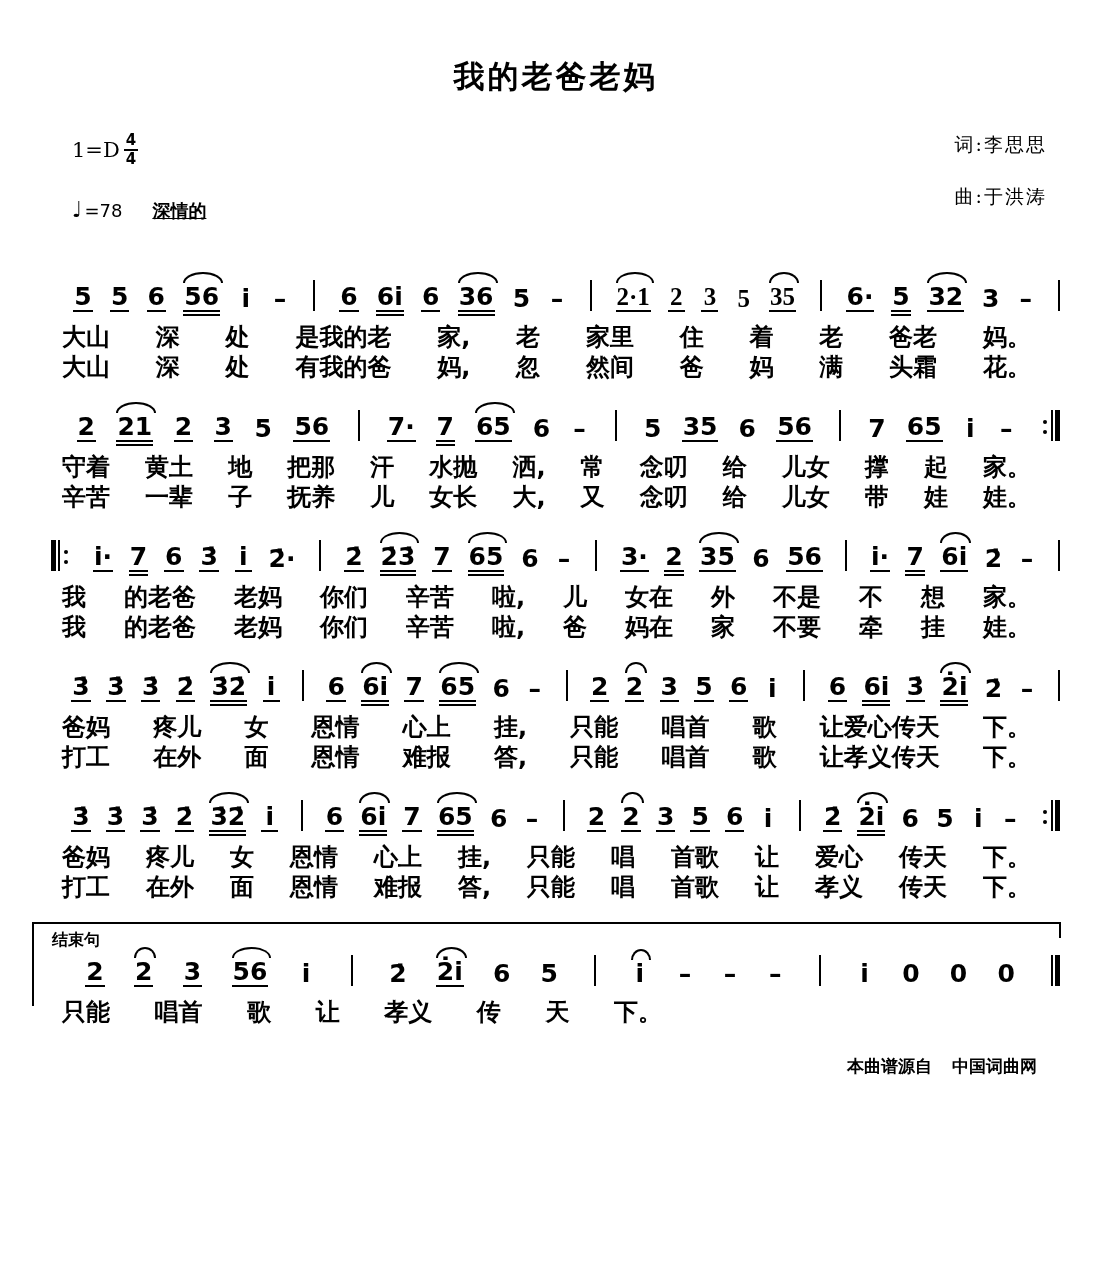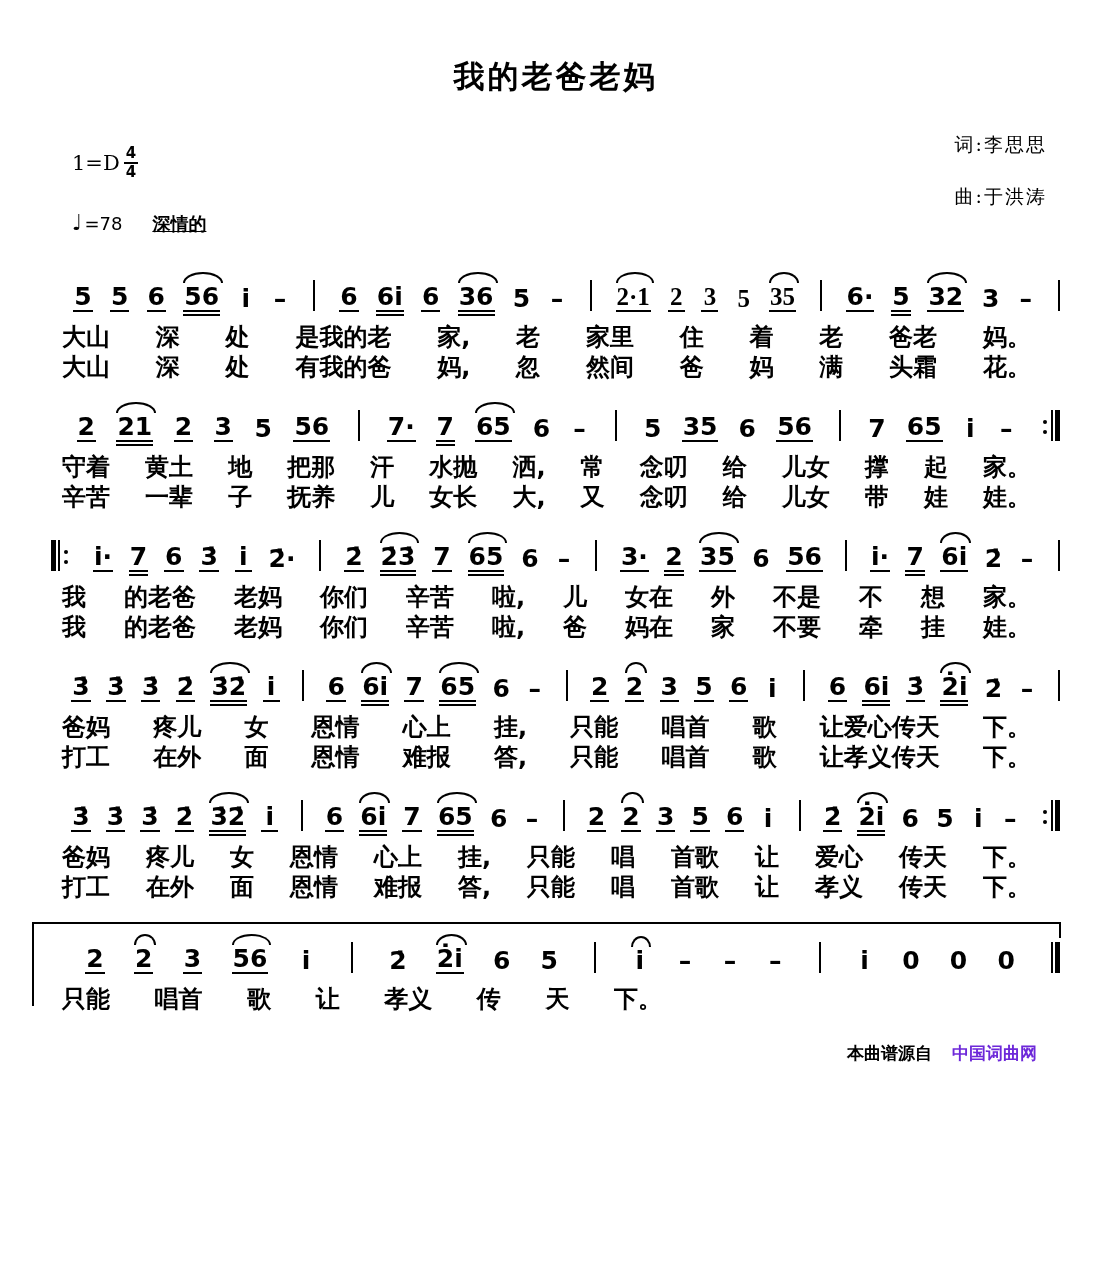--- a/index.html
+++ b/index.html
@@ -3,21 +3,21 @@
 <meta charset="utf-8">
 <style>
   html,body{margin:0;padding:0;background:#fff;}
   body{width:1111px;height:1287px;overflow:hidden;font-family:"DejaVu Sans",sans-serif;color:#000;box-sizing:border-box;}
   .sheet{padding:36px 50px 0 50px;}
 
   
   .title{text-align:center;font-family:"DejaVu Serif","Liberation Serif",serif;font-weight:bold;font-size:31px;letter-spacing:3px;margin-top:20px;}
 
   
-  .meta-row{display:flex;justify-content:space-between;margin-top:34px;padding:0 14px 0 22px;align-items:flex-end;}
+  .meta-row{display:flex;justify-content:space-between;margin-top:34px;padding:0 14px 0 22px;}
   .key-line{font-size:21px;font-family:"DejaVu Serif","Liberation Serif",serif;display:flex;align-items:center;}
   .ts{display:inline-flex;flex-direction:column;font-size:15px;font-weight:bold;line-height:1.1;margin-left:4px;text-align:center;font-family:"DejaVu Sans",sans-serif;}
   .ts .top{border-bottom:2px solid #000;padding:0 2px;}
   .tempo-line{margin-top:30px;font-size:18px;display:flex;align-items:baseline;}
   .tempo-glyph{font-size:22px;margin-right:2px;}
   .expression{font-weight:bold;margin-left:30px;text-decoration:underline;}
   .meta-right{text-align:left;font-family:"DejaVu Serif","Liberation Serif",serif;font-size:19px;margin-left:16px;}
   .meta-right div{margin-bottom:26px;letter-spacing:2px;}
 
   
@@ -472,20 +472,21 @@
           <span class="">只能</span>
           <span class="">唱</span>
           <span class="">首歌</span>
           <span class="">让</span>
           <span class="">孝义</span>
           <span class="">传天</span>
           <span class="">下。</span>
         </div>
       </div>
       <div class="system boxed">
+        <div class="sys-label">结束句</div>
         <div class="notes-row">
           <div class="measure" style="flex-grow: 5;">
             <span class="note u1">2</span>
             <span class="note arc u1">2</span>
             <span class="note u1">3</span>
             <span class="note arc u1">56</span>
             <span class="note">i</span>
           </div>
           <span class="sign">
             <span class="bl"></span>
@@ -528,16 +529,16 @@
           <span class="">传</span>
           <span class="">天</span>
           <span class="">下。</span>
         </div>
       </div>
     </div>
 
 
   <div class="credit">
     <span>本曲谱源自</span>
-    <span class="site" style="color: #6d28d9; font-family: Liberation Serif, serif;">中国词曲网</span>
+    <span class="site" style="color: #000000; font-family: Liberation Serif, serif;">中国词曲网</span>
   </div>
 
 </div>
 
 </body></html>

